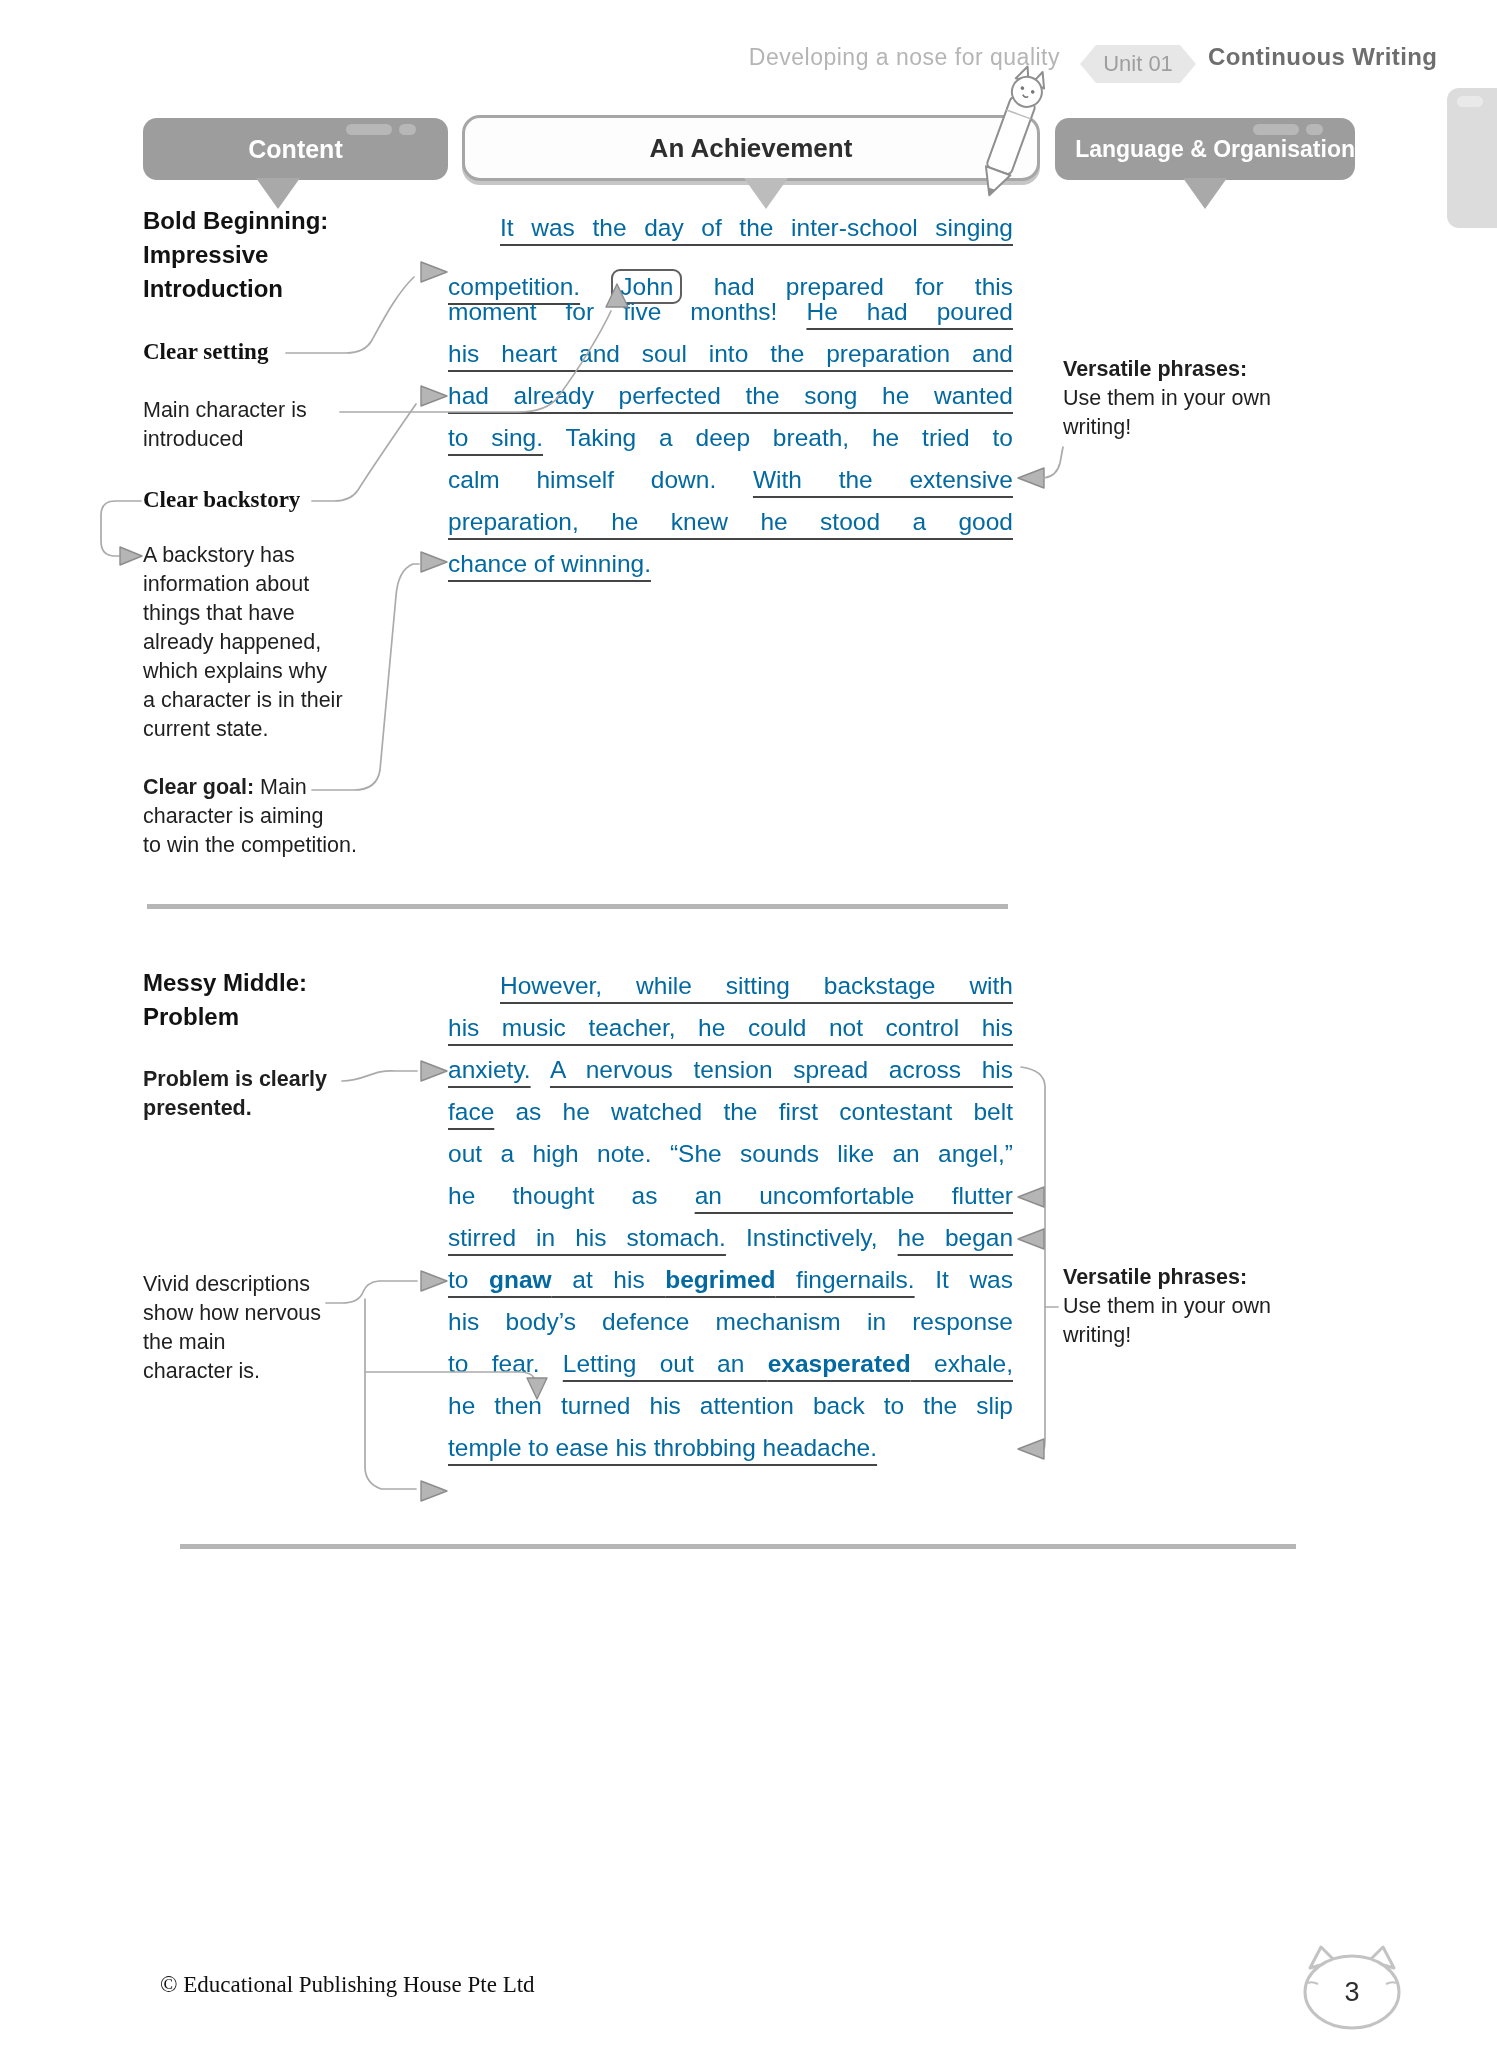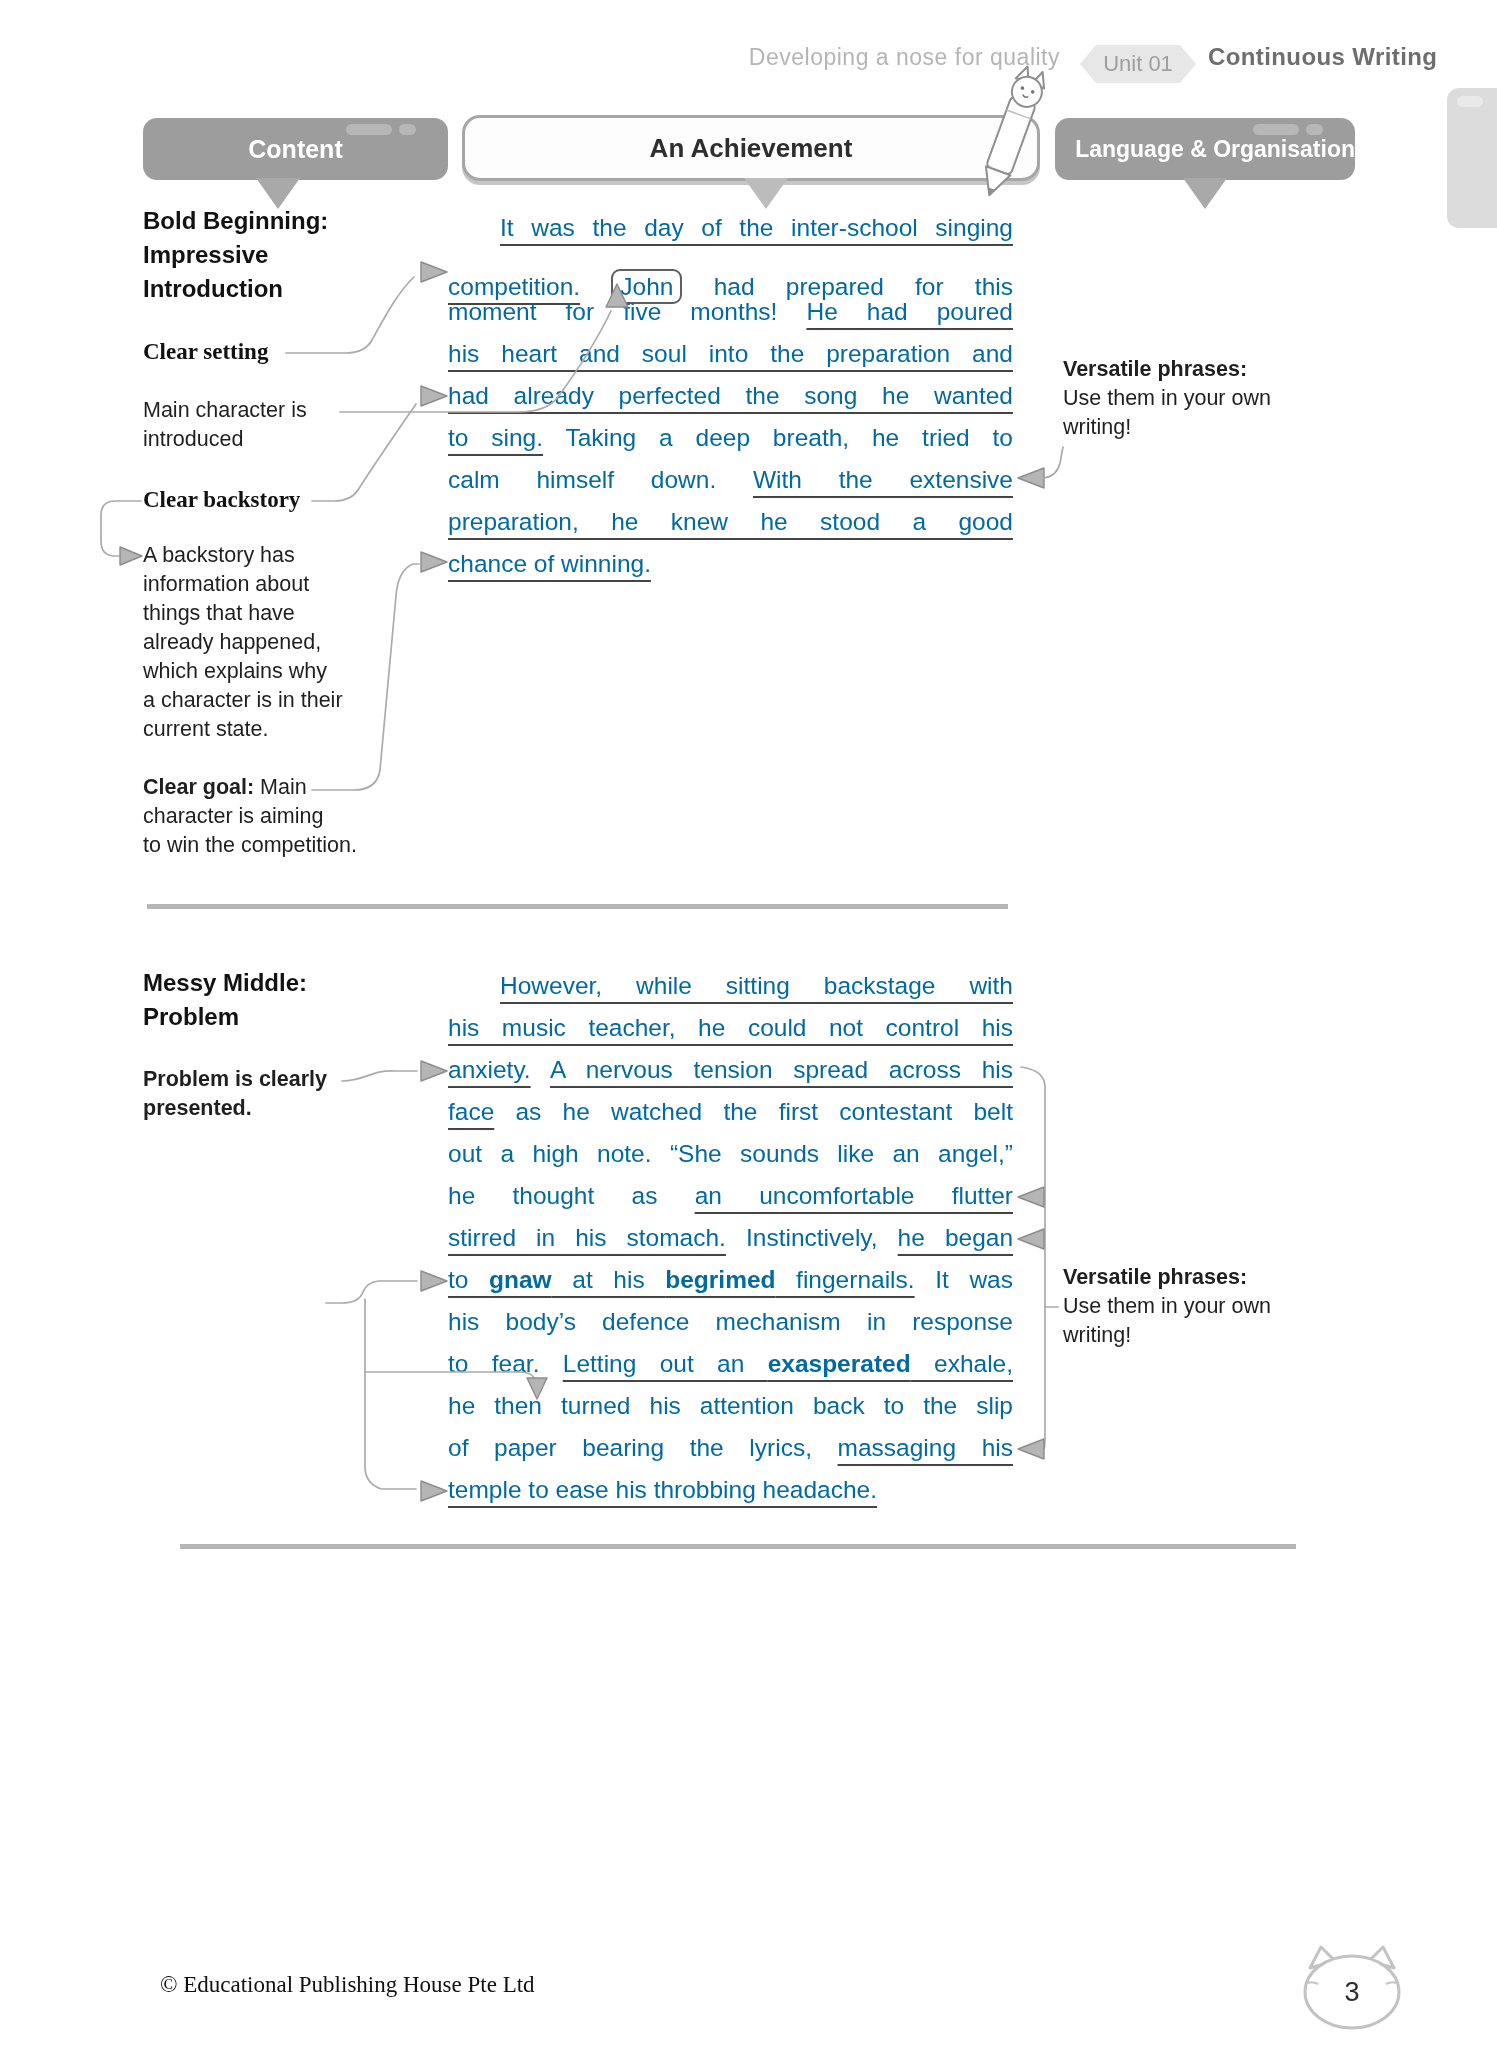--- a/index.html
+++ b/index.html
@@ -132,39 +132,44 @@
   <div class="divider" id="divider-1"></div>
 
   <div class="ann head" style="left:143px;top:966px;width:250px;">
       <div class="tline"><span>Messy Middle:</span></div>
       <div class="tline"><span>Problem</span></div>
     </div>
   <div class="ann note" style="left:143px;top:1065px;width:230px;font-weight:bold;">
       <div class="tline"><span>Problem is clearly</span></div>
       <div class="tline"><span>presented.</span></div>
     </div>
+  <div class="ann note" style="left:143px;top:1270px;width:230px;">
+      <div class="tline"><span>Vivid descriptions</span></div>
+      <div class="tline"><span>show how nervous</span></div>
+      <div class="tline"><span>the main</span></div>
+      <div class="tline"><span>character is.</span></div>
+    </div>
   <div class="ann note" style="left:1063px;top:1263px;width:250px;">
       <div class="tline"><span class="b">Versatile phrases:</span></div>
       <div class="tline"><span>Use them in your own</span></div>
       <div class="tline"><span>writing!</span></div>
     </div>
 
   <div class="para" style="top:965px;">
       <div class="tline indent just"><span class="u">However, while sitting backstage with</span></div>
       <div class="tline just"><span class="u">his music teacher, he could not control his</span></div>
       <div class="tline just"><span class="u">anxiety.</span><span> </span><span class="u">A nervous tension spread across his</span></div>
       <div class="tline just"><span class="u">face</span><span> as he watched the first contestant belt</span></div>
       <div class="tline just"><span>out a high note. “She sounds like an angel,”</span></div>
       <div class="tline just"><span>he thought as </span><span class="u">an uncomfortable flutter</span></div>
       <div class="tline just"><span class="u">stirred in his stomach.</span><span> Instinctively, </span><span class="u">he began</span></div>
       <div class="tline just"><span class="u">to </span><span class="u b">gnaw</span><span class="u"> at his </span><span class="u b">begrimed</span><span class="u"> fingernails.</span><span> It was</span></div>
       <div class="tline just"><span>his body’s defence mechanism in response</span></div>
       <div class="tline just"><span>to fear. </span><span class="u">Letting out an </span><span class="u b">exasperated</span><span class="u"> exhale,</span></div>
       <div class="tline just"><span>he then turned his attention back to the slip</span></div>
-      <div class="tline just"><span>of paper bearing the lyrics, </span><span class="u">massaging his</span></div>
       <div class="tline lastline"><span class="u">temple to ease his throbbing headache.</span></div>
     </div>
 
   <div class="divider" id="divider-2"></div>
 
   <div class="copyright">© Educational Publishing House Pte Ltd</div>
   <div class="pagenum">3</div>
 
   <svg class="overlay" width="1497" height="2048" viewBox="0 0 1497 2048">
 

